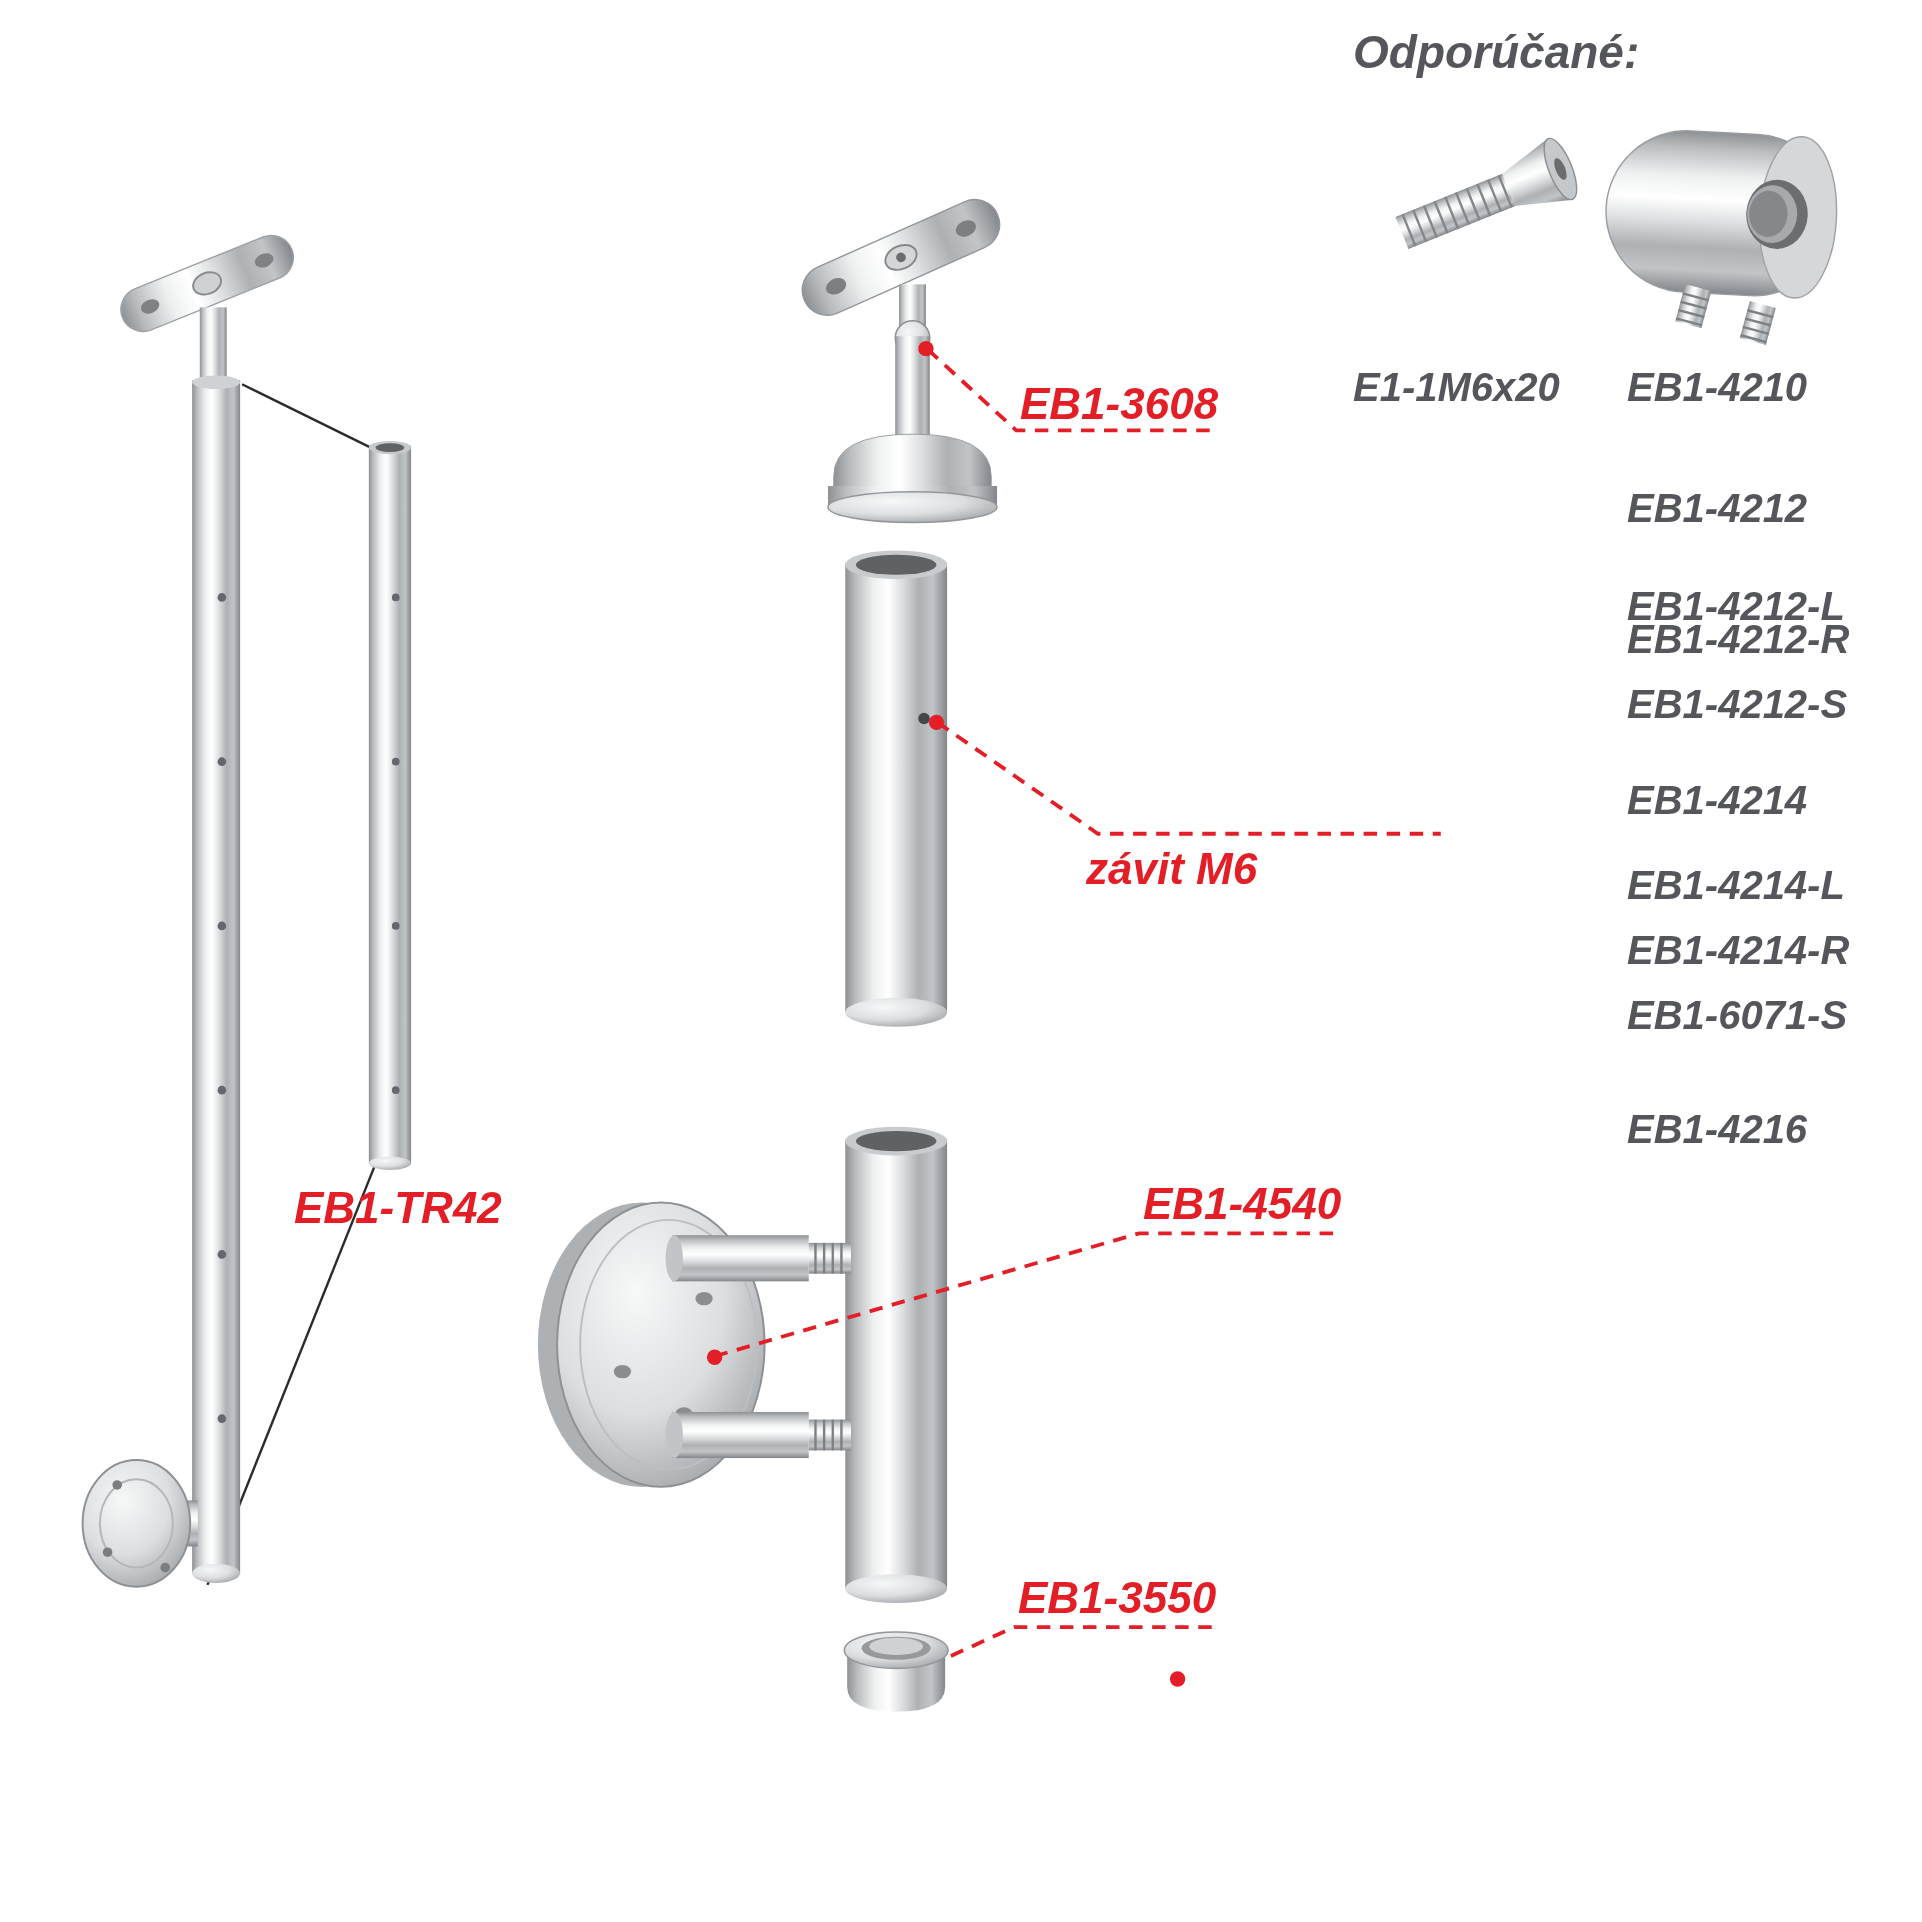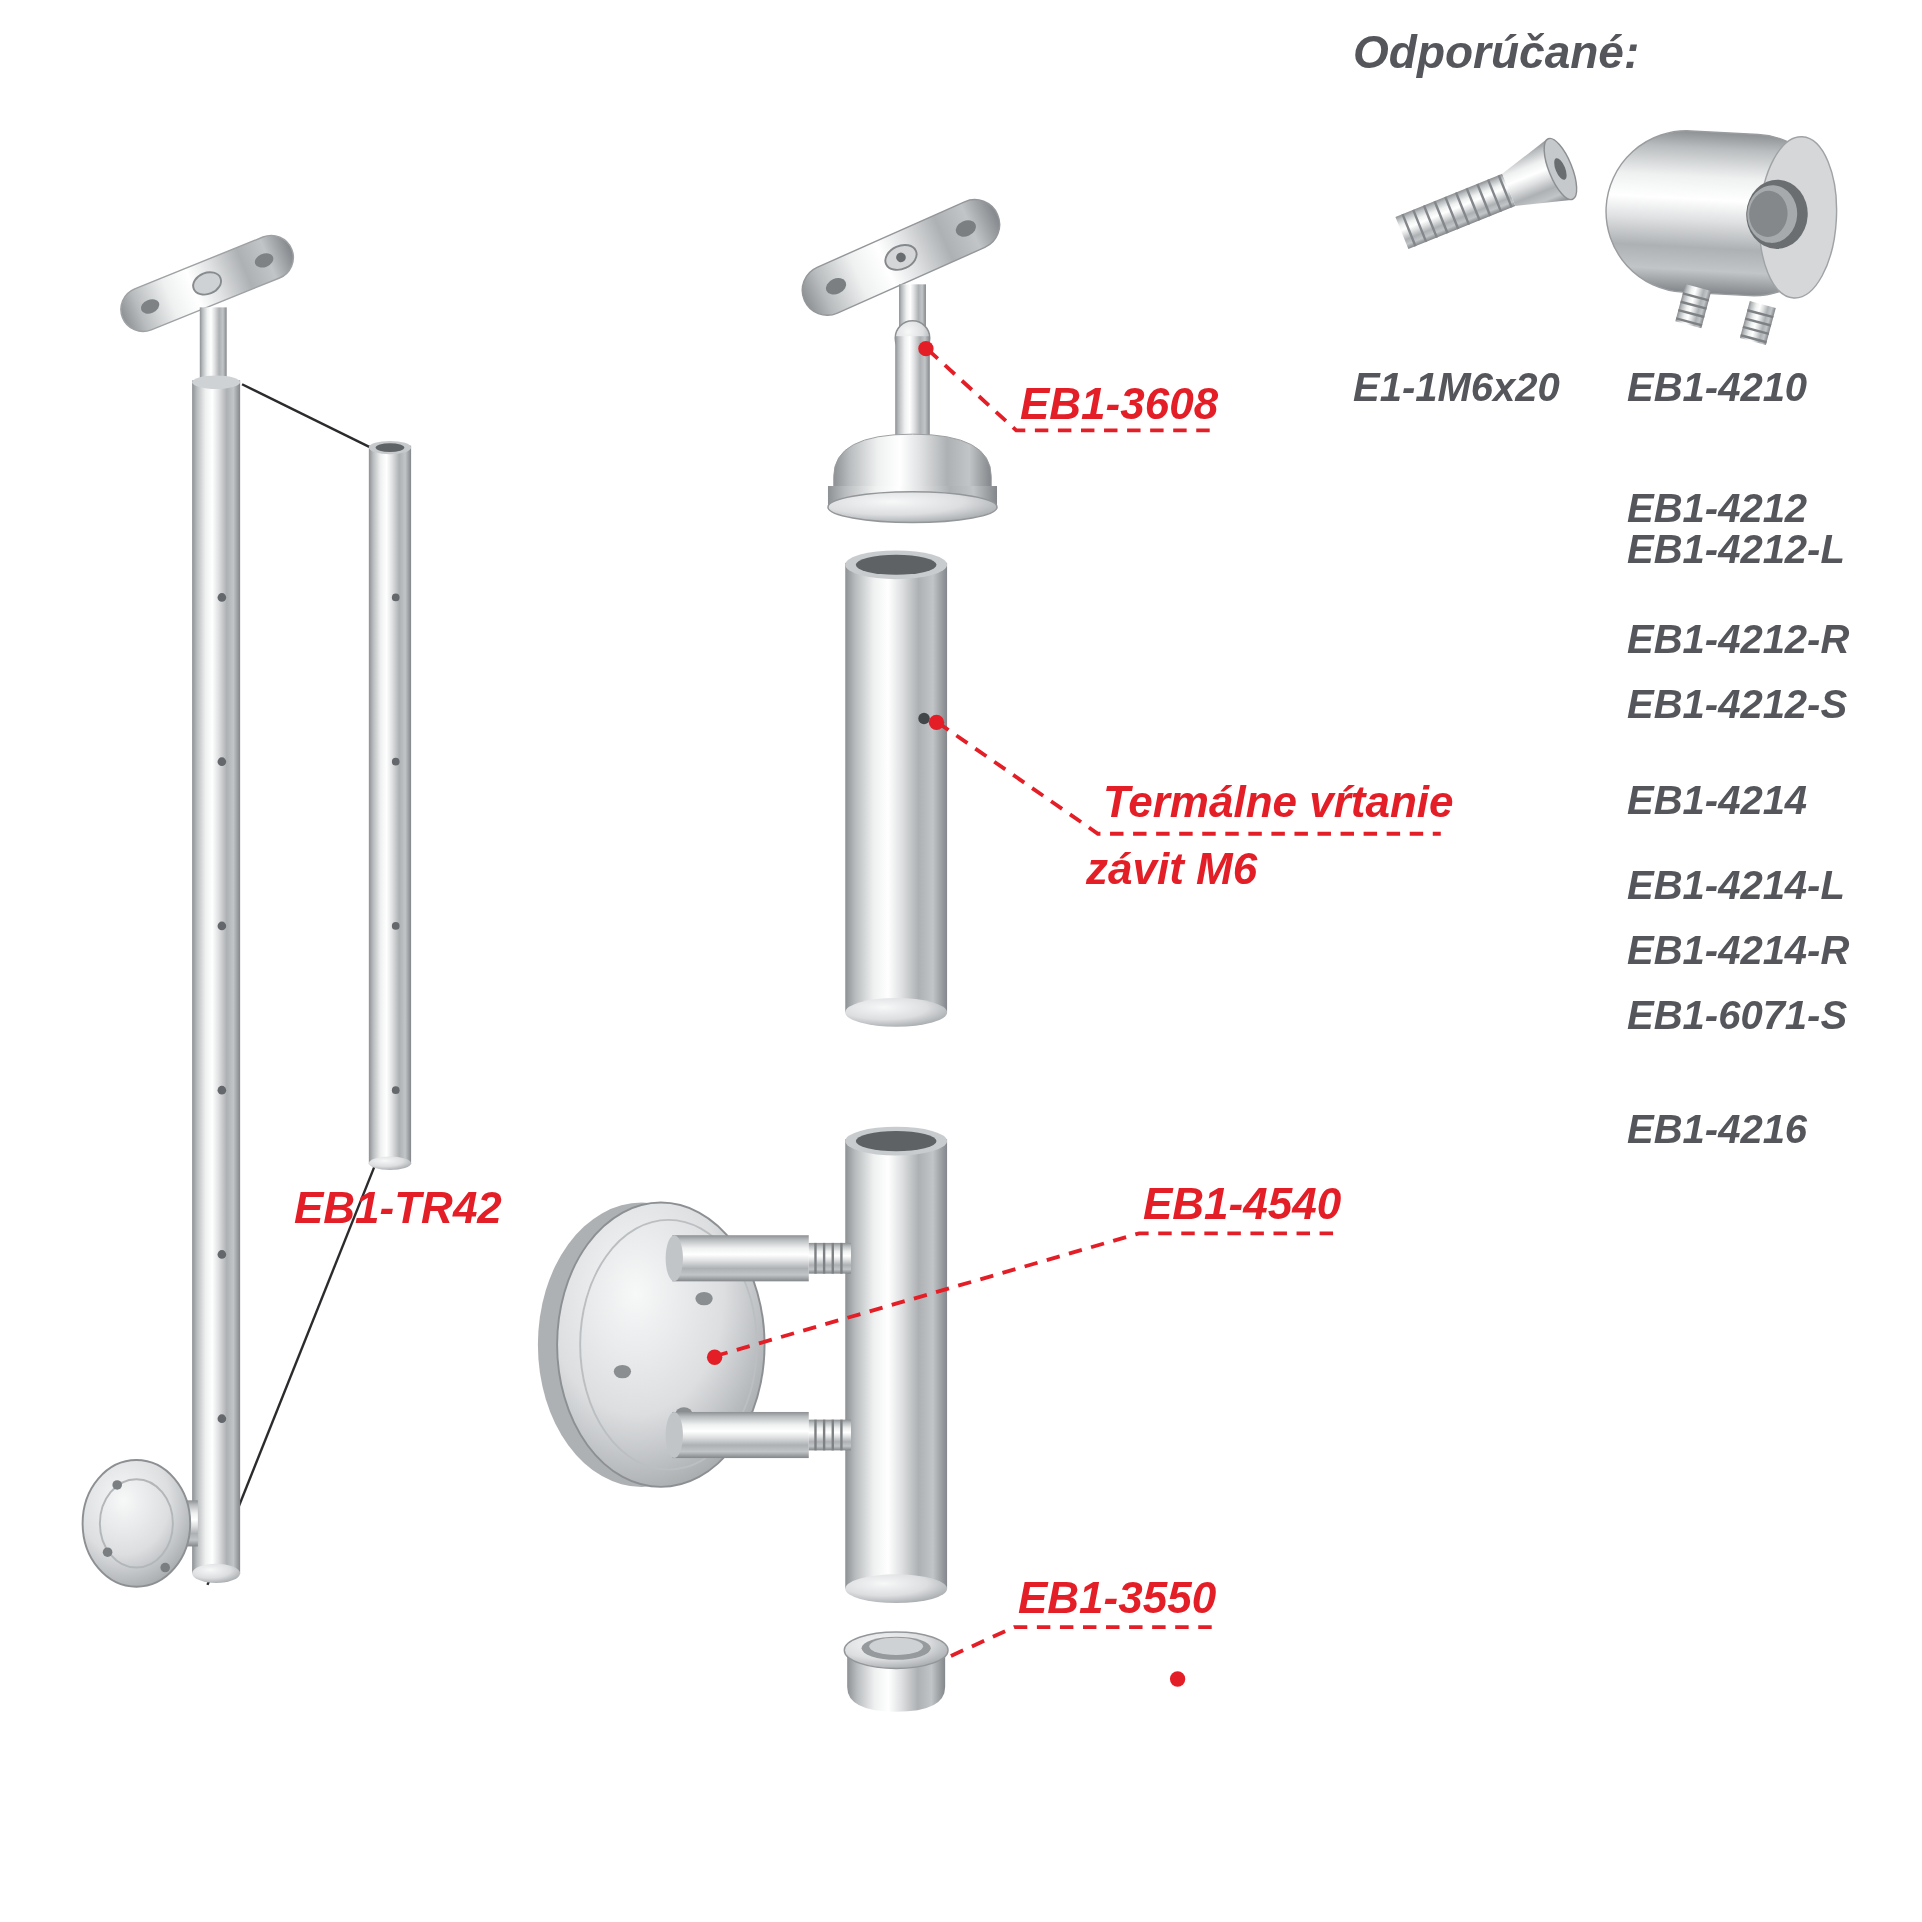--- a/index.html
+++ b/index.html
@@ -220,33 +220,32 @@
     </g>
     <g fill="#e31e26">
       <circle cx="964" cy="363" r="8"></circle>
       <circle cx="975" cy="752" r="8"></circle>
       <circle cx="744" cy="1413" r="8"></circle>
       <circle cx="1226" cy="1748" r="8"></circle>
     </g>
   </svg>
 
   <div class="txt co" style="left:1020px; top:380px;">EB1-3608</div>
-  <div class="txt co" style="left:1103px; top:778px;">Termálne vŕtanie</div>
   <div class="txt co" style="left:1086px; top:845px;">závit M6</div>
   <div class="txt co" style="left:1143px; top:1180px;">EB1-4540</div>
   <div class="txt co" style="left:1018px; top:1574px;">EB1-3550</div>
   <div class="txt co" style="left:294px; top:1184px;">EB1-TR42</div>
 
   <div class="txt title" style="left:1353px; top:27px;">Odporúčané:</div>
 
   <div class="txt pl" style="left:1353px; top:365px;">E1-1M6x20</div>
   <div class="txt pl" style="left:1627px; top:365px;">EB1-4210</div>
 
   <div class="txt pl" style="left:1627px; top:486px;">EB1-4212</div>
-  <div class="txt pl" style="left:1627px; top:527px;">EB1-4212-L</div>
+  <div class="txt pl" style="left:1627px; top:584px;">EB1-4212-L</div>
   <div class="txt pl" style="left:1627px; top:617px;">EB1-4212-R</div>
   <div class="txt pl" style="left:1627px; top:682px;">EB1-4212-S</div>
 
   <div class="txt pl" style="left:1627px; top:778px;">EB1-4214</div>
   <div class="txt pl" style="left:1627px; top:863px;">EB1-4214-L</div>
   <div class="txt pl" style="left:1627px; top:928px;">EB1-4214-R</div>
   <div class="txt pl" style="left:1627px; top:993px;">EB1-6071-S</div>
 
   <div class="txt pl" style="left:1627px; top:1107px;">EB1-4216</div>
 

